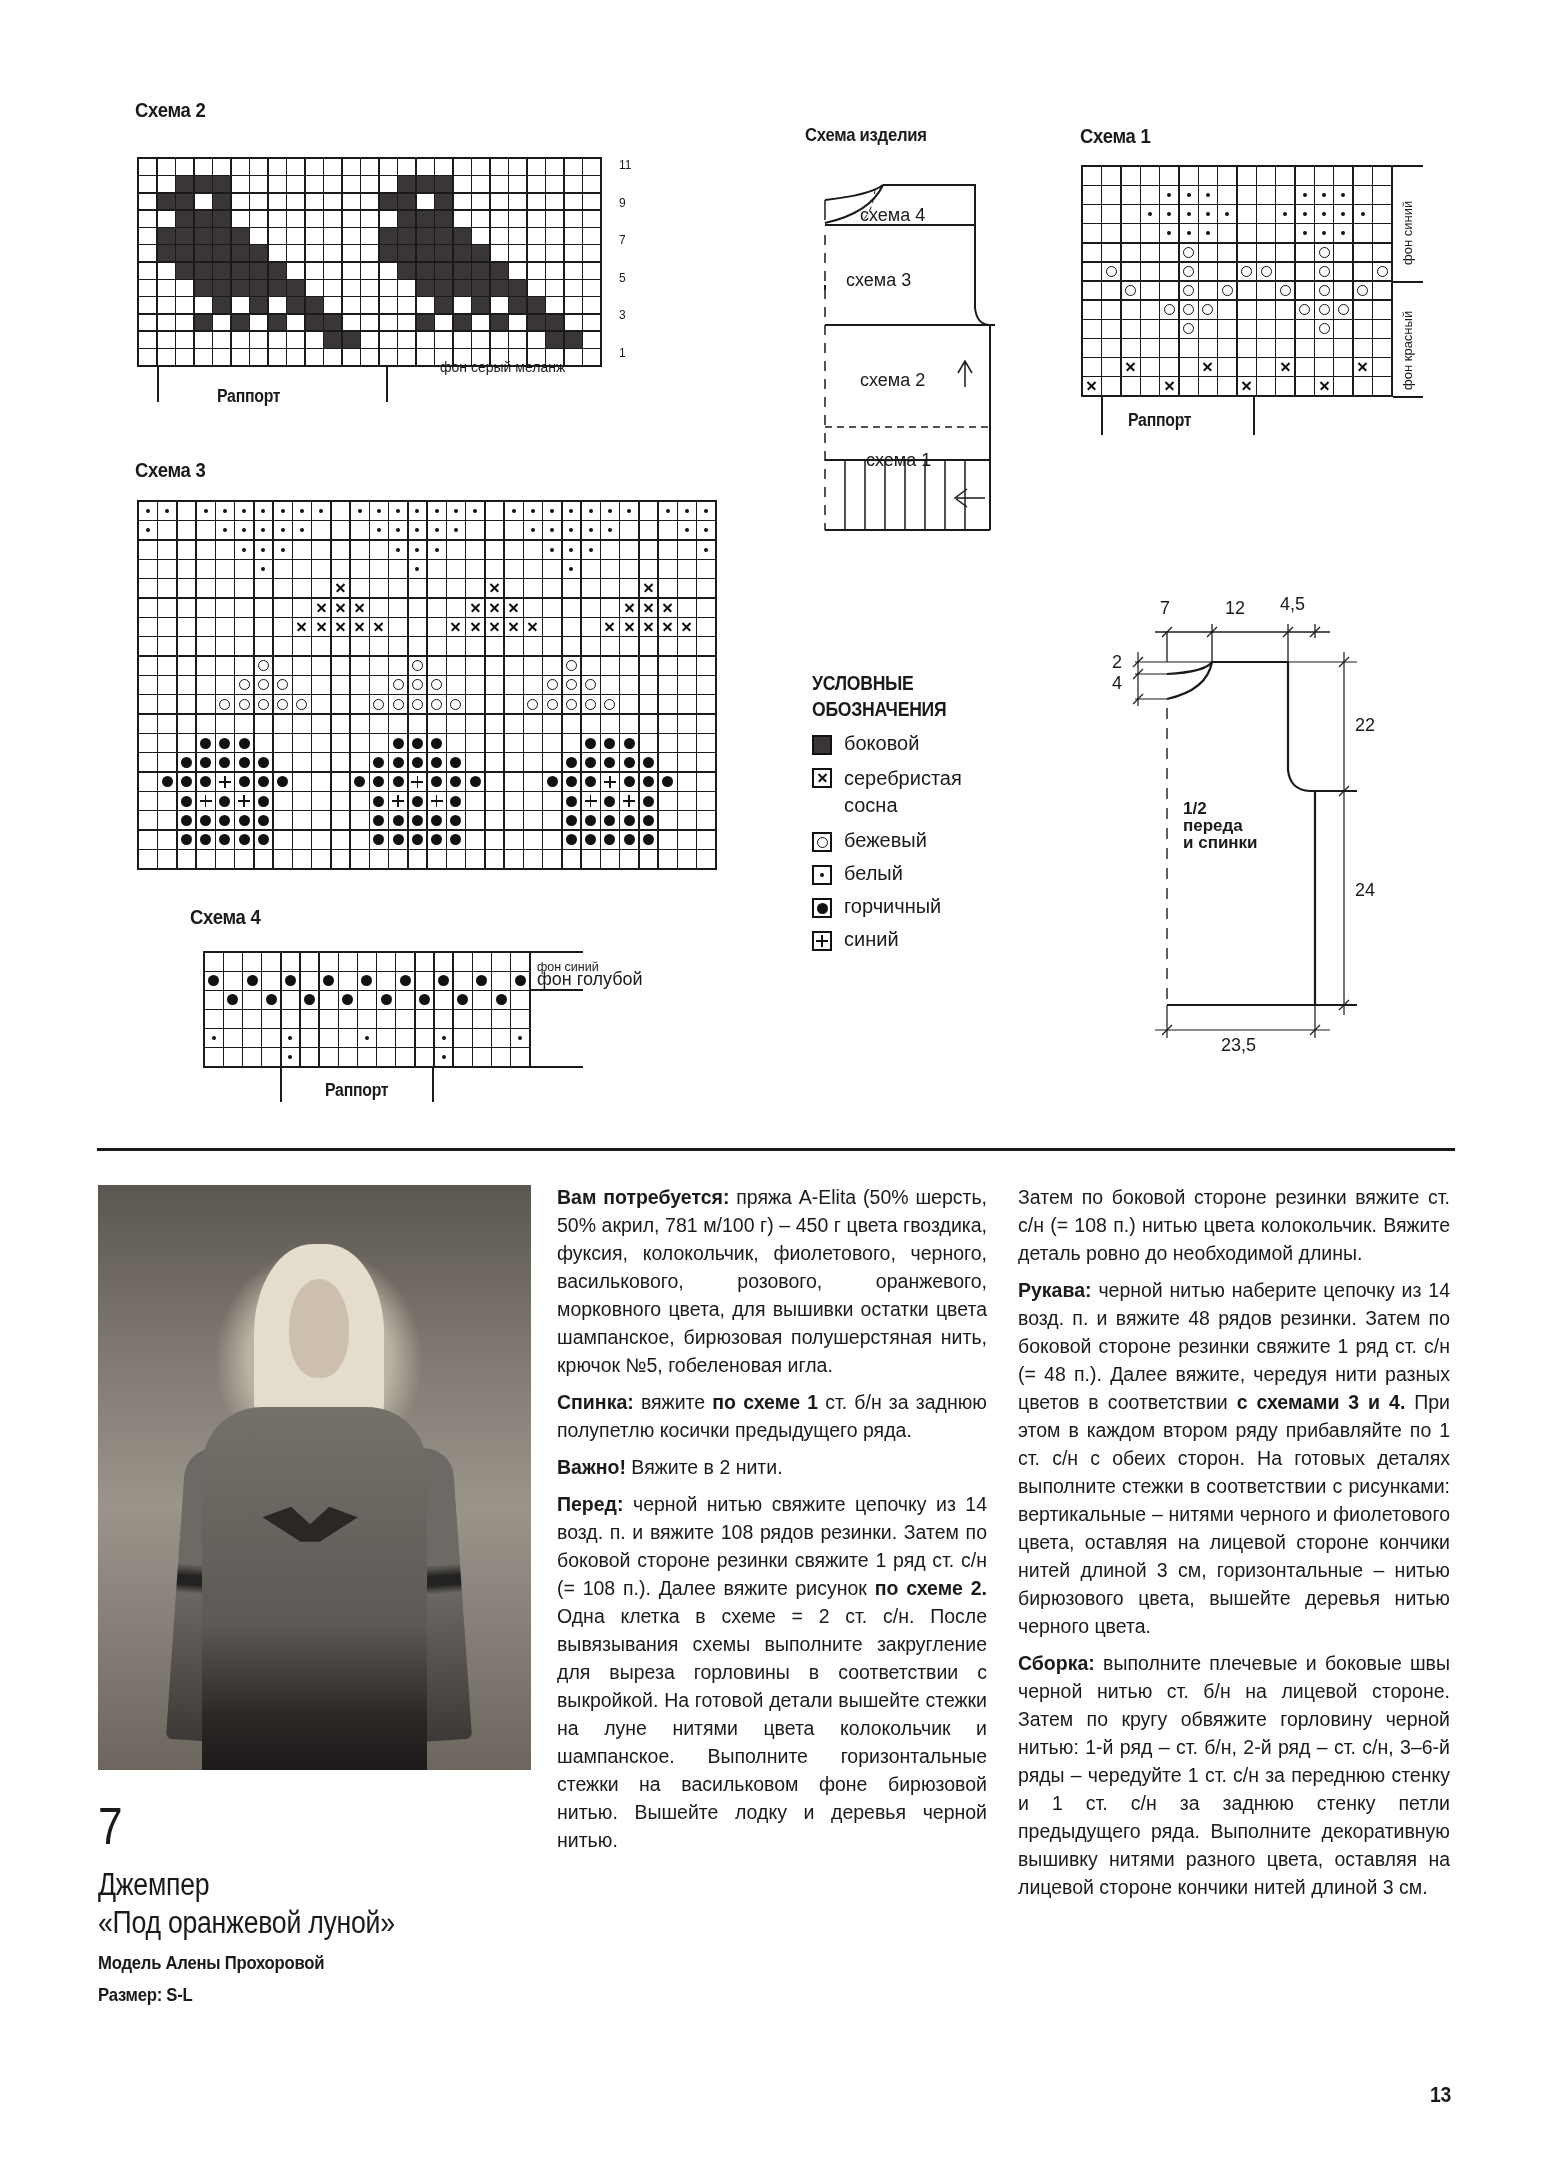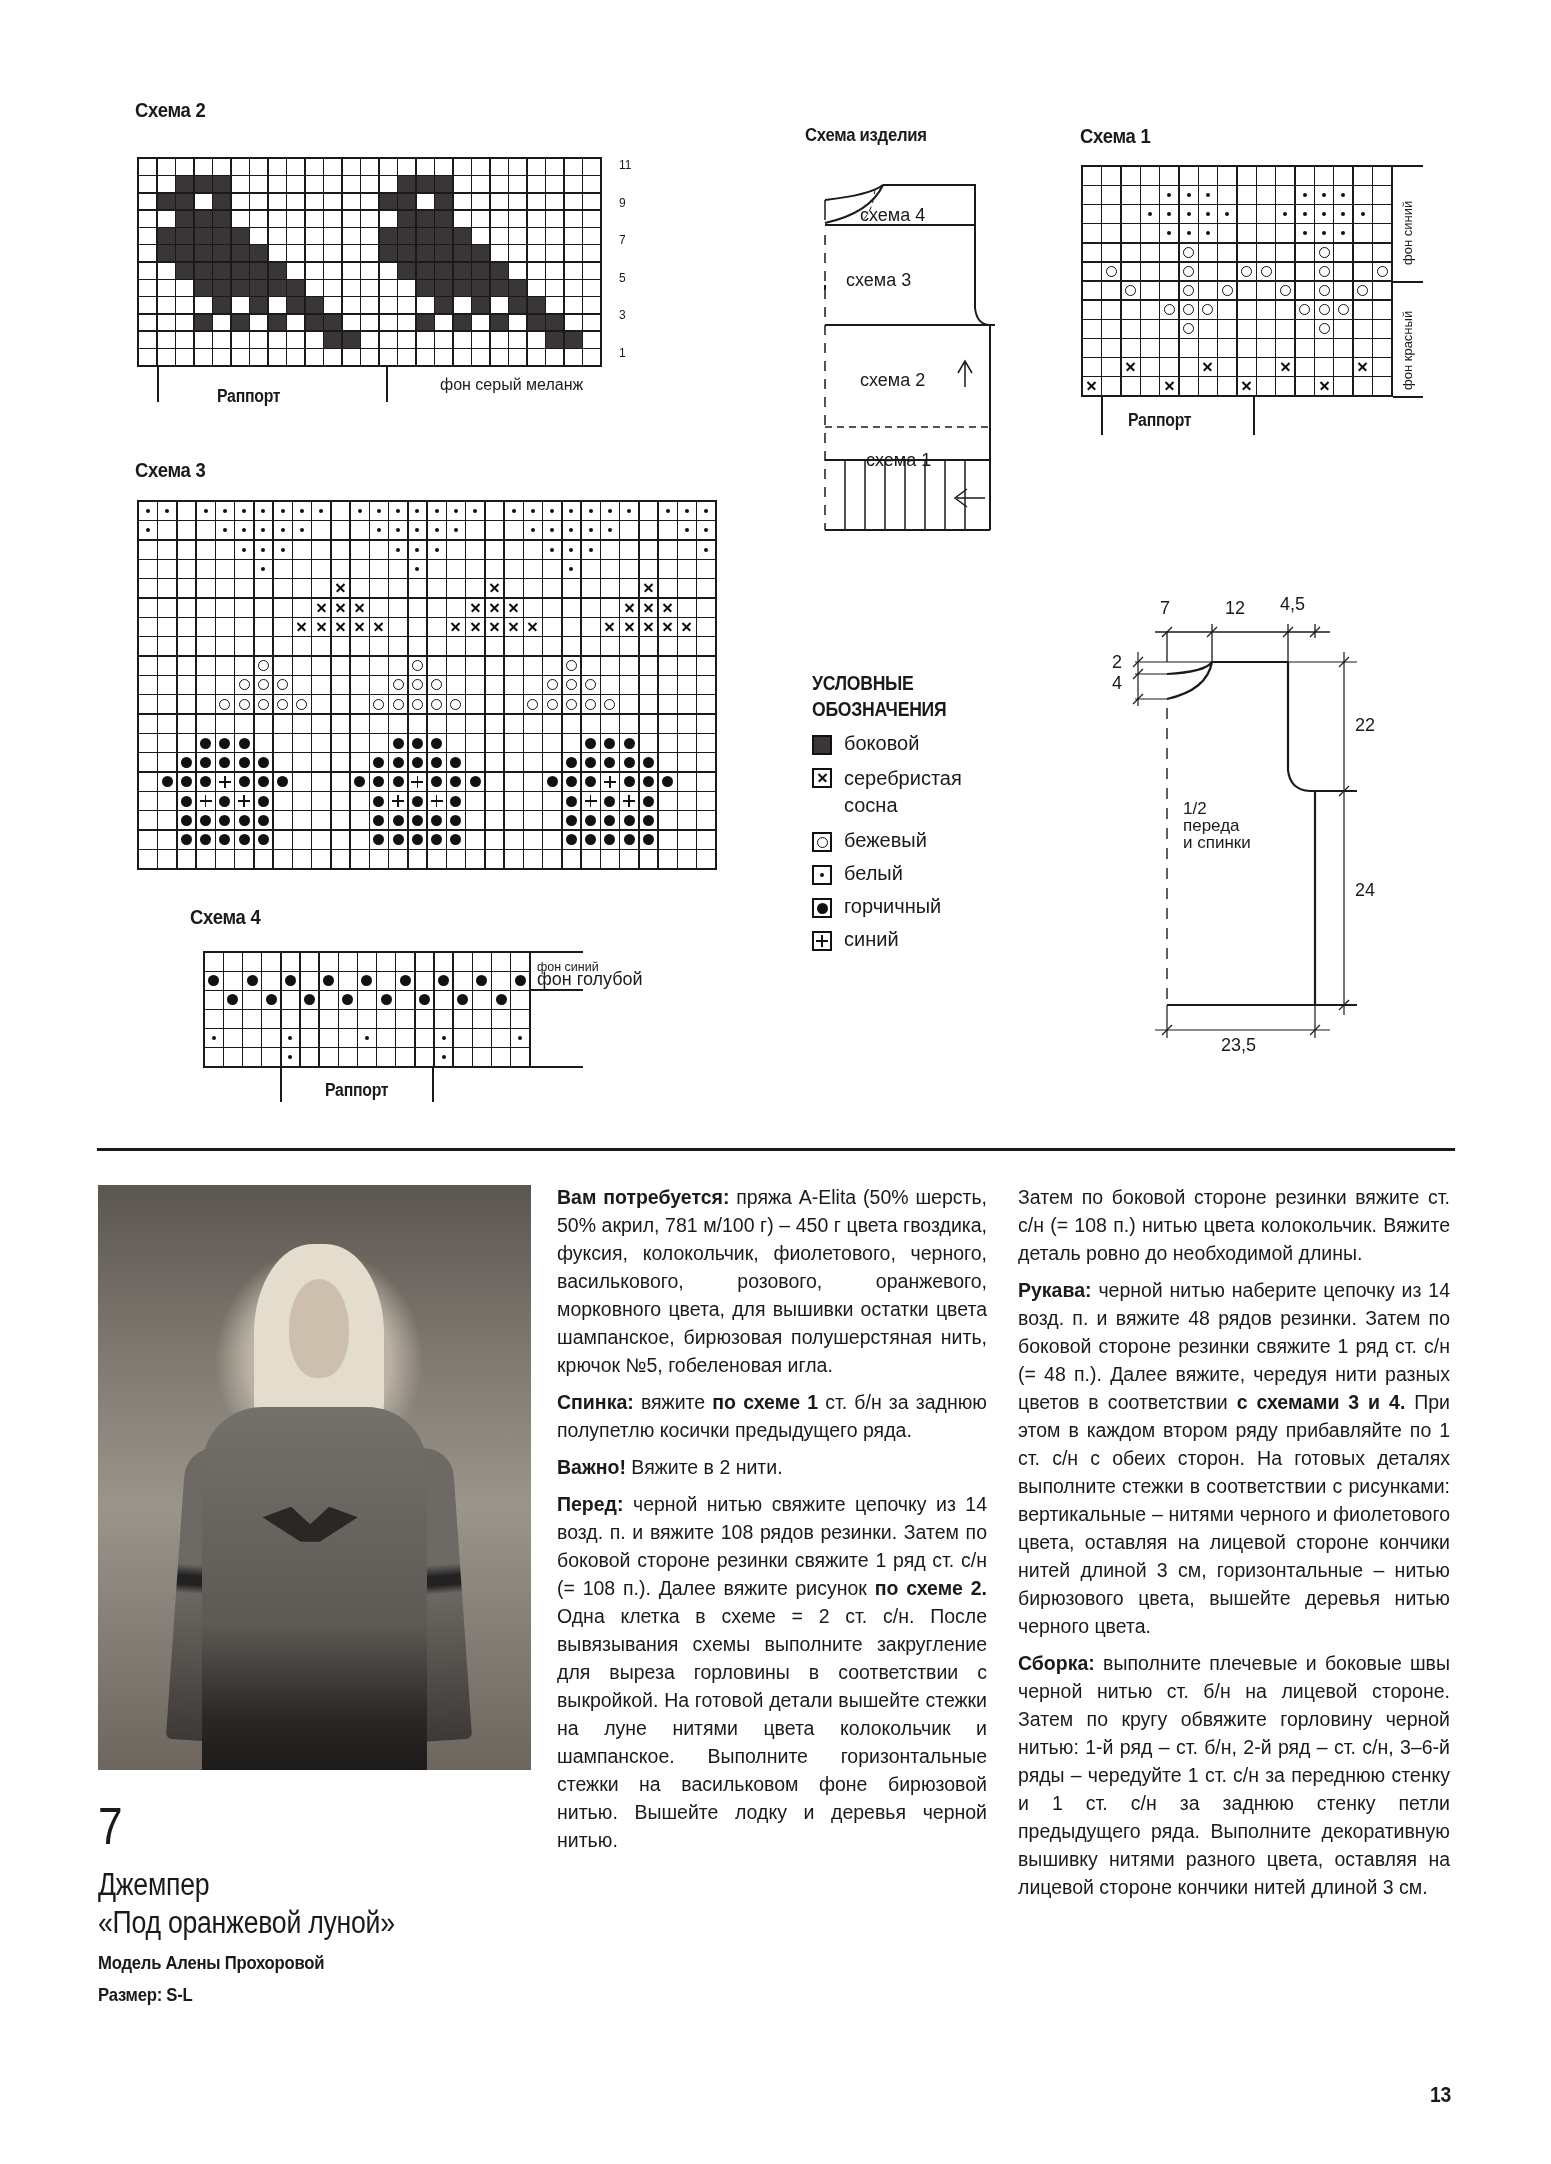--- a/index.html
+++ b/index.html
@@ -346,21 +346,21 @@
   </div>
 <div class="rowlbl" style="left:619px;top:158px;">11</div>
 <div class="rowlbl" style="left:619px;top:196px;">9</div>
 <div class="rowlbl" style="left:619px;top:233px;">7</div>
 <div class="rowlbl" style="left:619px;top:271px;">5</div>
 <div class="rowlbl" style="left:619px;top:308px;">3</div>
 <div class="rowlbl" style="left:619px;top:346px;">1</div>
 <div class="vline" style="left:157px;top:367px;height:35px;"></div>
 <div class="vline" style="left:386px;top:367px;height:35px;"></div>
 <div class="abs title" style="left:217px;top:386px;font-size:18px;">Раппорт</div>
-<div class="abs small" style="left:440px;top:376px;font-size:16px;">фон серый меланж</div>
+<div class="abs small" style="left:440px;top:359px;font-size:14px;">фон серый меланж</div>
 
 <div class="abs title" style="left:805px;top:124px;font-size:19px;">Схема изделия</div>
 <svg class="abs" style="left:815px;top:175px;" width="180" height="365">
   <g stroke="#1a1a1a" fill="none" stroke-width="2">
     <path d="M68 10 L160 10 L160 133 Q162 150 175 150 L190 150"></path>
     <path d="M175 150 L175 355"></path>
     <path d="M10 285 L175 285"></path>
     <path d="M10 355 L175 355"></path>
     <path d="M10 50 L160 50"></path>
     <path d="M10 150 L175 150"></path>
@@ -1332,21 +1332,21 @@
   </g>
 </svg>
 <div class="abs" style="left:1160px;top:598px;font-size:18px;">7</div>
 <div class="abs" style="left:1225px;top:598px;font-size:18px;">12</div>
 <div class="abs" style="left:1280px;top:594px;font-size:18px;">4,5</div>
 <div class="abs" style="left:1112px;top:652px;font-size:18px;">2</div>
 <div class="abs" style="left:1112px;top:673px;font-size:18px;">4</div>
 <div class="abs" style="left:1355px;top:715px;font-size:18px;">22</div>
 <div class="abs" style="left:1355px;top:880px;font-size:18px;">24</div>
 <div class="abs" style="left:1200px;top:1035px;font-size:18px;margin-left:21px;">23,5</div>
-<div class="abs" style="left:1183px;top:800px;font-size:17px;line-height:17px;font-weight:normal;">
+<div class="abs" style="left:1183px;top:800px;font-size:17px;line-height:17px;font-weight:bold;">
   <div>1/2</div>
   <div>переда</div>
   <div>и спинки</div>
 </div>
 
 <div class="abs" style="left:97px;top:1148px;width:1358px;height:3px;background:#1a1a1a;"></div>
 
 <div class="photo">
   <div class="hair"></div>
   <div class="head"></div>

